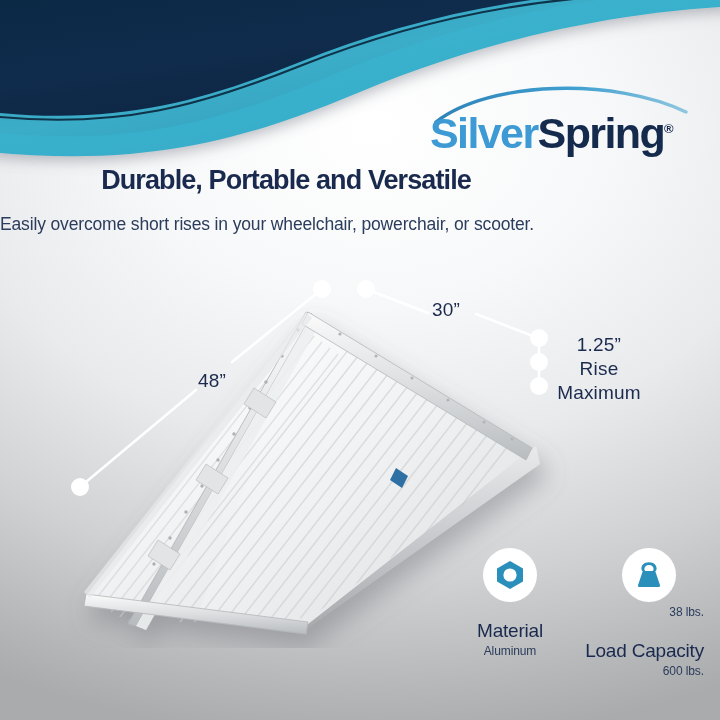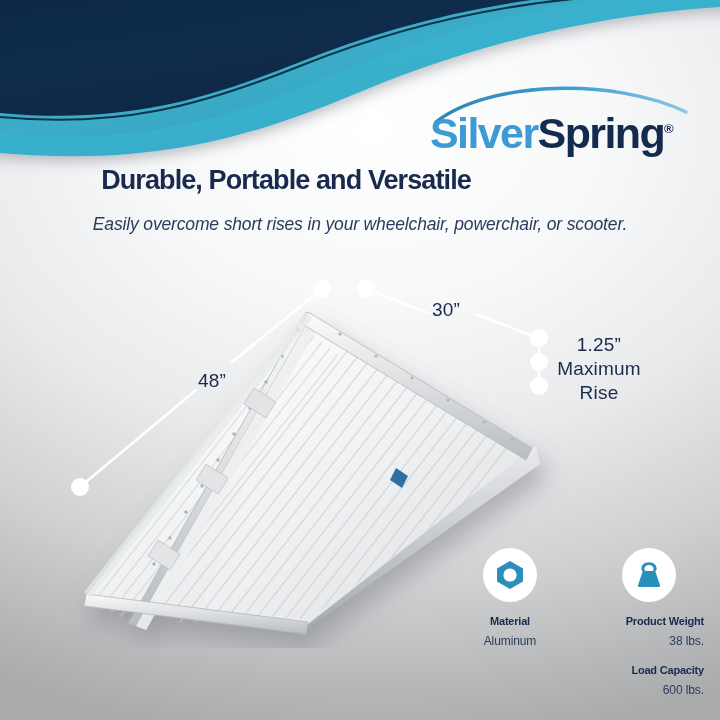--- a/index.html
+++ b/index.html
@@ -75,27 +75,25 @@
     font-size: 27px;
     font-weight: bold;
     letter-spacing: -0.9px;
     line-height: 44px;
   }
   .subhead {
     position: absolute;
     left: 0;
     top: 212px;
     width: 720px;
-    text-align: center;
     color: #2b3c5c;
     font-size: 17.5px;
     font-weight: normal;
     letter-spacing: -0.15px;
     line-height: 24px;
-    font-style: italic;
   }
 
   
   .product {
     position: absolute;
     left: 40px;
     top: 268px;
     width: 560px;
     height: 380px;
   }
@@ -149,24 +147,24 @@
     background: #ffffff;
     display: block;
     position: relative;
   }
   .feature-material .badge { margin: 0 auto; }
   .feature-weight .badge { margin: 0 0 0 auto; margin-right: 28px; }
 
   .badge svg { position: absolute; left: 11px; top: 11px; }
 
   .ftitle {
-    margin-top: 9px;
+    margin-top: 19px;
     color: #1a2a4e;
-    font-size: 11px;
-    font-weight: bold;
+    font-size: 19px;
+    font-weight: normal;
     letter-spacing: -0.2px;
     line-height: 20px;
   }
   .fvalue {
     color: #2c3c5b;
     font-size: 12px;
     font-weight: normal;
     letter-spacing: -0.1px;
     line-height: 20px;
   }
@@ -370,22 +368,22 @@
       <circle cx="539" cy="386" r="9"></circle>
     </g>
     <line x1="539" y1="338" x2="539" y2="386" stroke="#ffffff" stroke-width="2.6"></line>
   </svg>
 
   <div class="callout-layer">
     <div class="clabel clabel-48">48”</div>
     <div class="clabel clabel-30">30”</div>
     <div class="clabel clabel-rise">
       <div>1.25”</div>
+      <div>Rise</div>
       <div>Maximum</div>
-      <div>Rise</div>
     </div>
   </div>
 
   <div class="features">
 
     <div class="feature feature-material">
       <div class="badge">
         <svg width="32" height="32" viewBox="0 0 32 32">
           <polygon points="16,2 29,9.5 29,22.5 16,30 3,22.5 3,9.5" fill="#2a8fba"></polygon>
           <circle cx="16" cy="16" r="6.6" fill="#ffffff"></circle>
@@ -399,21 +397,20 @@
       <div class="badge">
         <svg width="32" height="32" viewBox="0 0 32 32">
           <path d="M16 3.2 c-5.0 0 -7.6 3.0 -7.6 6.2 c0 1.2 0.5 2.2 1.3 2.9
                    l-4.7 14.0 c-0.3 0.9 0.3 1.7 1.2 1.7 h19.6
                    c0.9 0 1.5 -0.8 1.2 -1.7 l-4.7 -14.0
                    c0.8 -0.7 1.3 -1.7 1.3 -2.9 c0 -3.2 -2.6 -6.2 -7.6 -6.2 z" fill="#2a8fba"></path>
           <path d="M16 6.0 c-3.0 0 -4.6 1.9 -4.6 3.9 c0 0.9 0.4 1.6 1.0 2.1
                    h7.2 c0.6 -0.5 1.0 -1.2 1.0 -2.1 c0 -2.0 -1.6 -3.9 -4.6 -3.9 z" fill="#ffffff"></path>
         </svg>
       </div>
-      <div class="ftitle">Product Weight</div>
       <div class="fvalue">38 lbs.</div>
       <div class="ftitle">Load Capacity</div>
       <div class="fvalue">600 lbs.</div>
     </div>
 
   </div>
 
 </div>
 
 </body></html>

